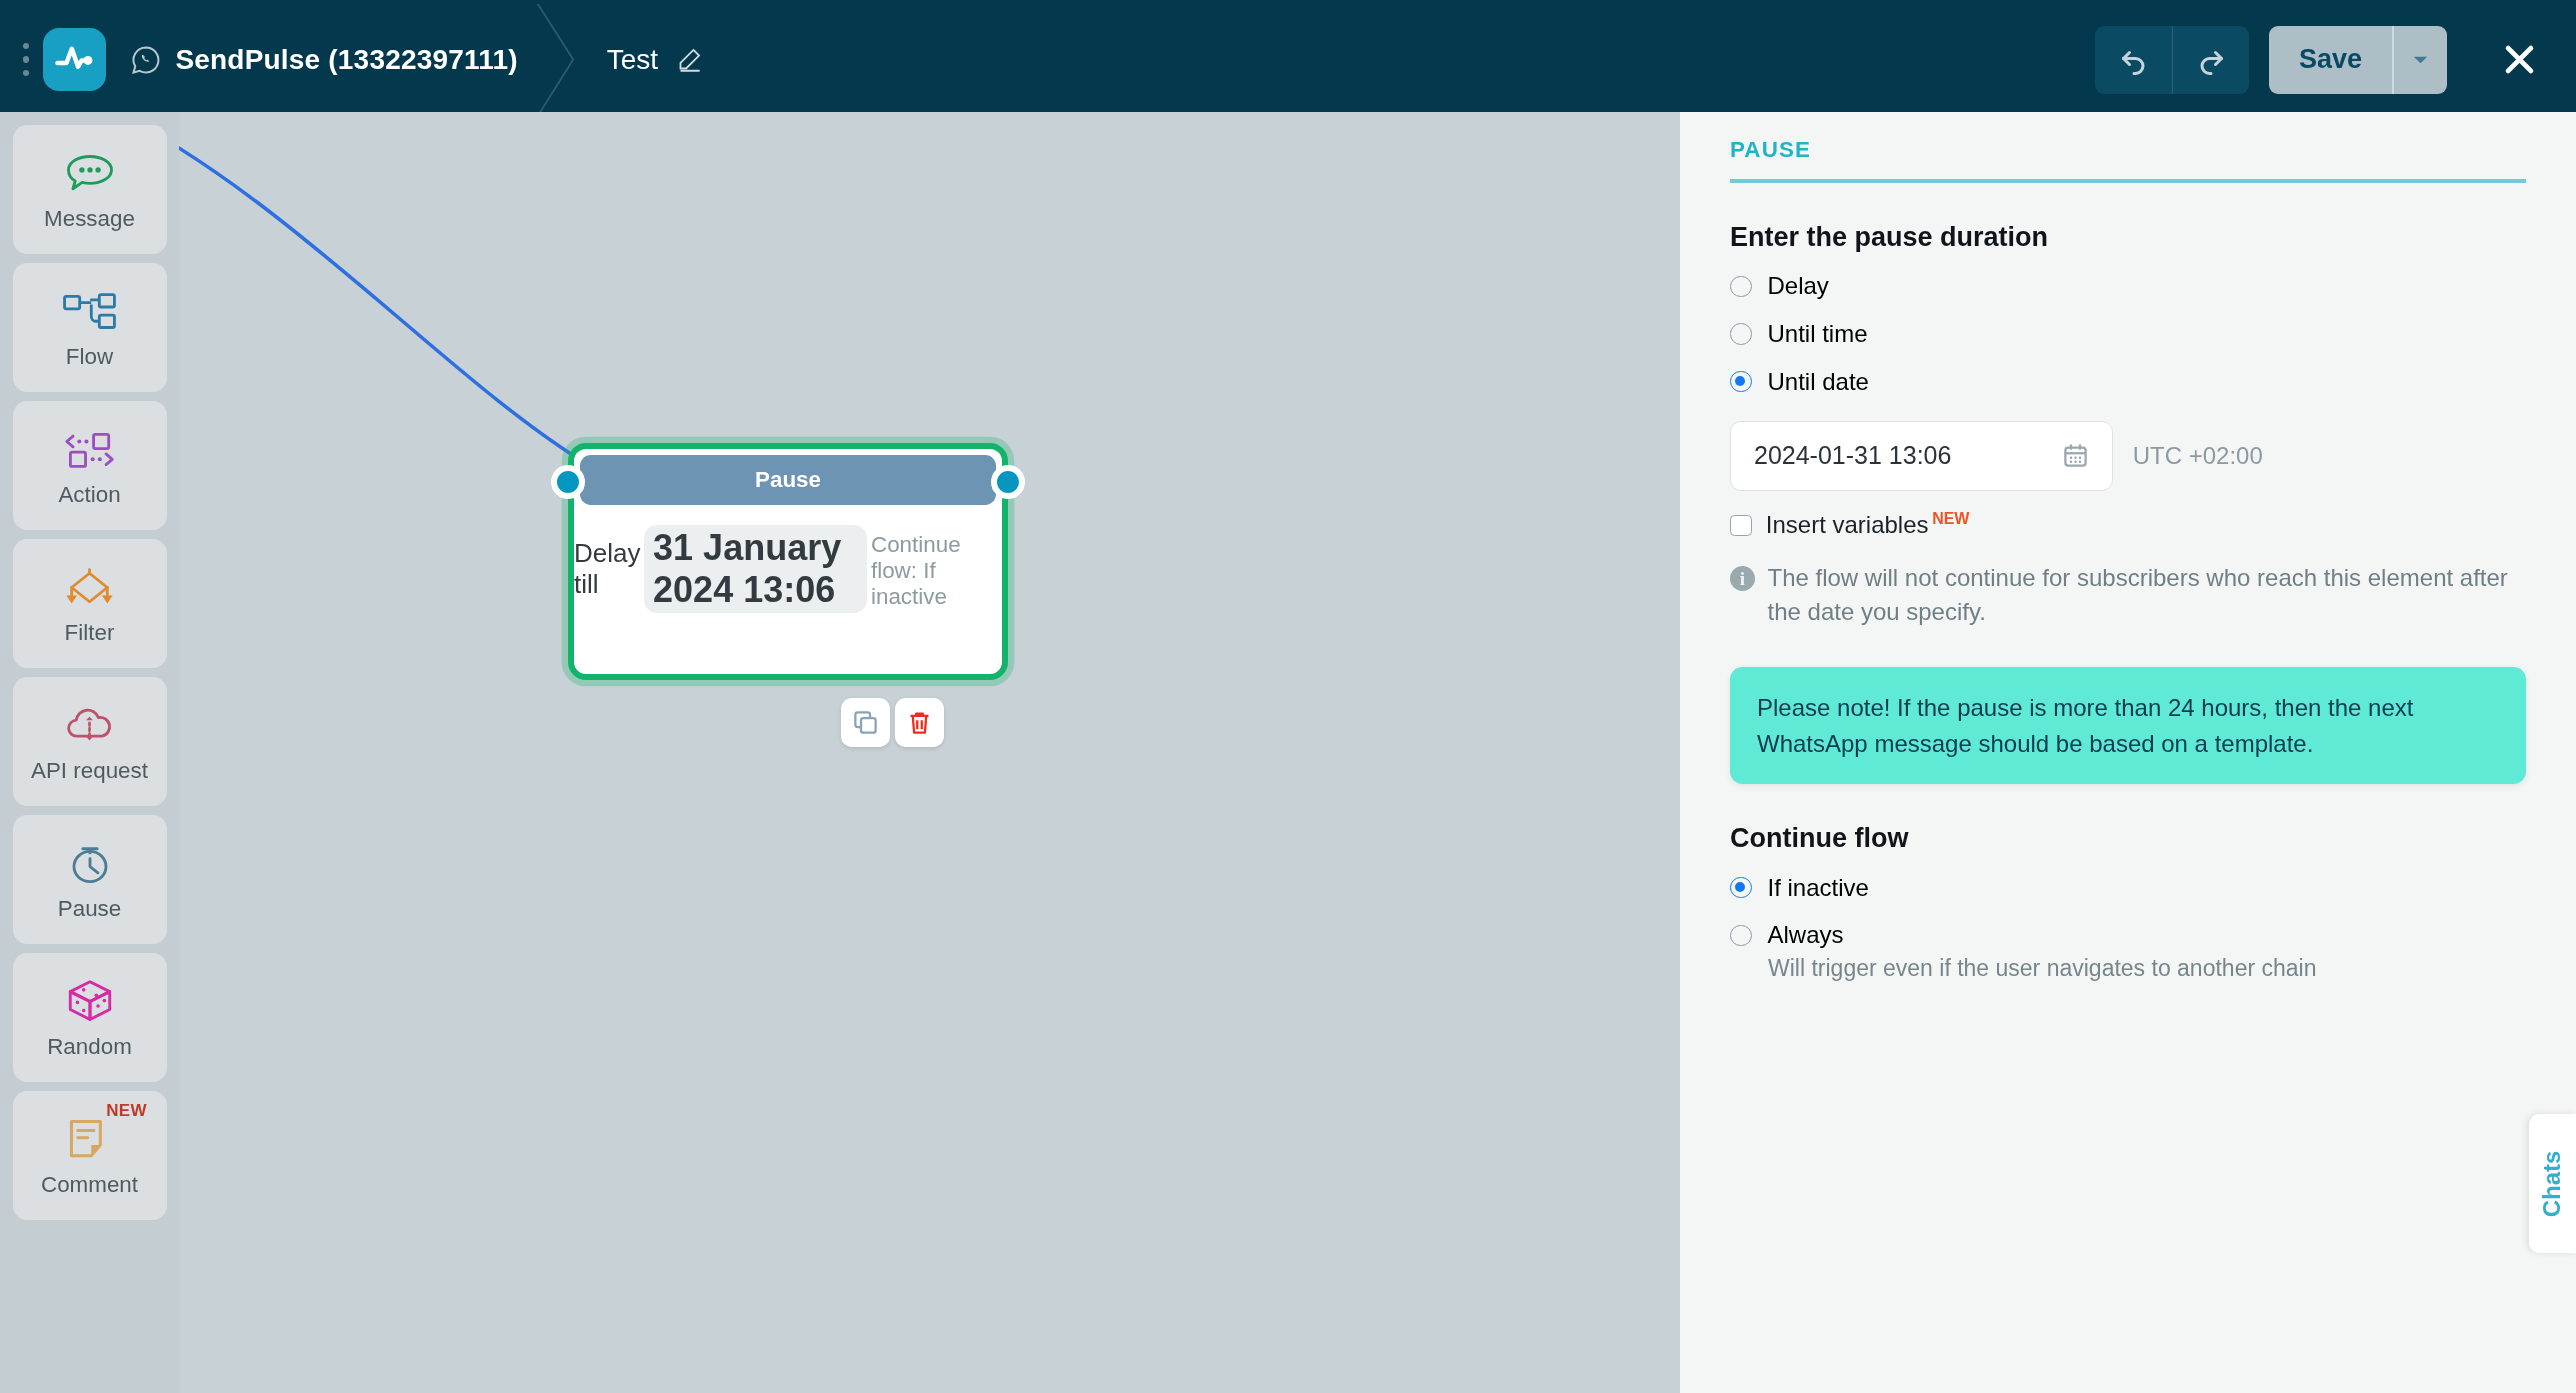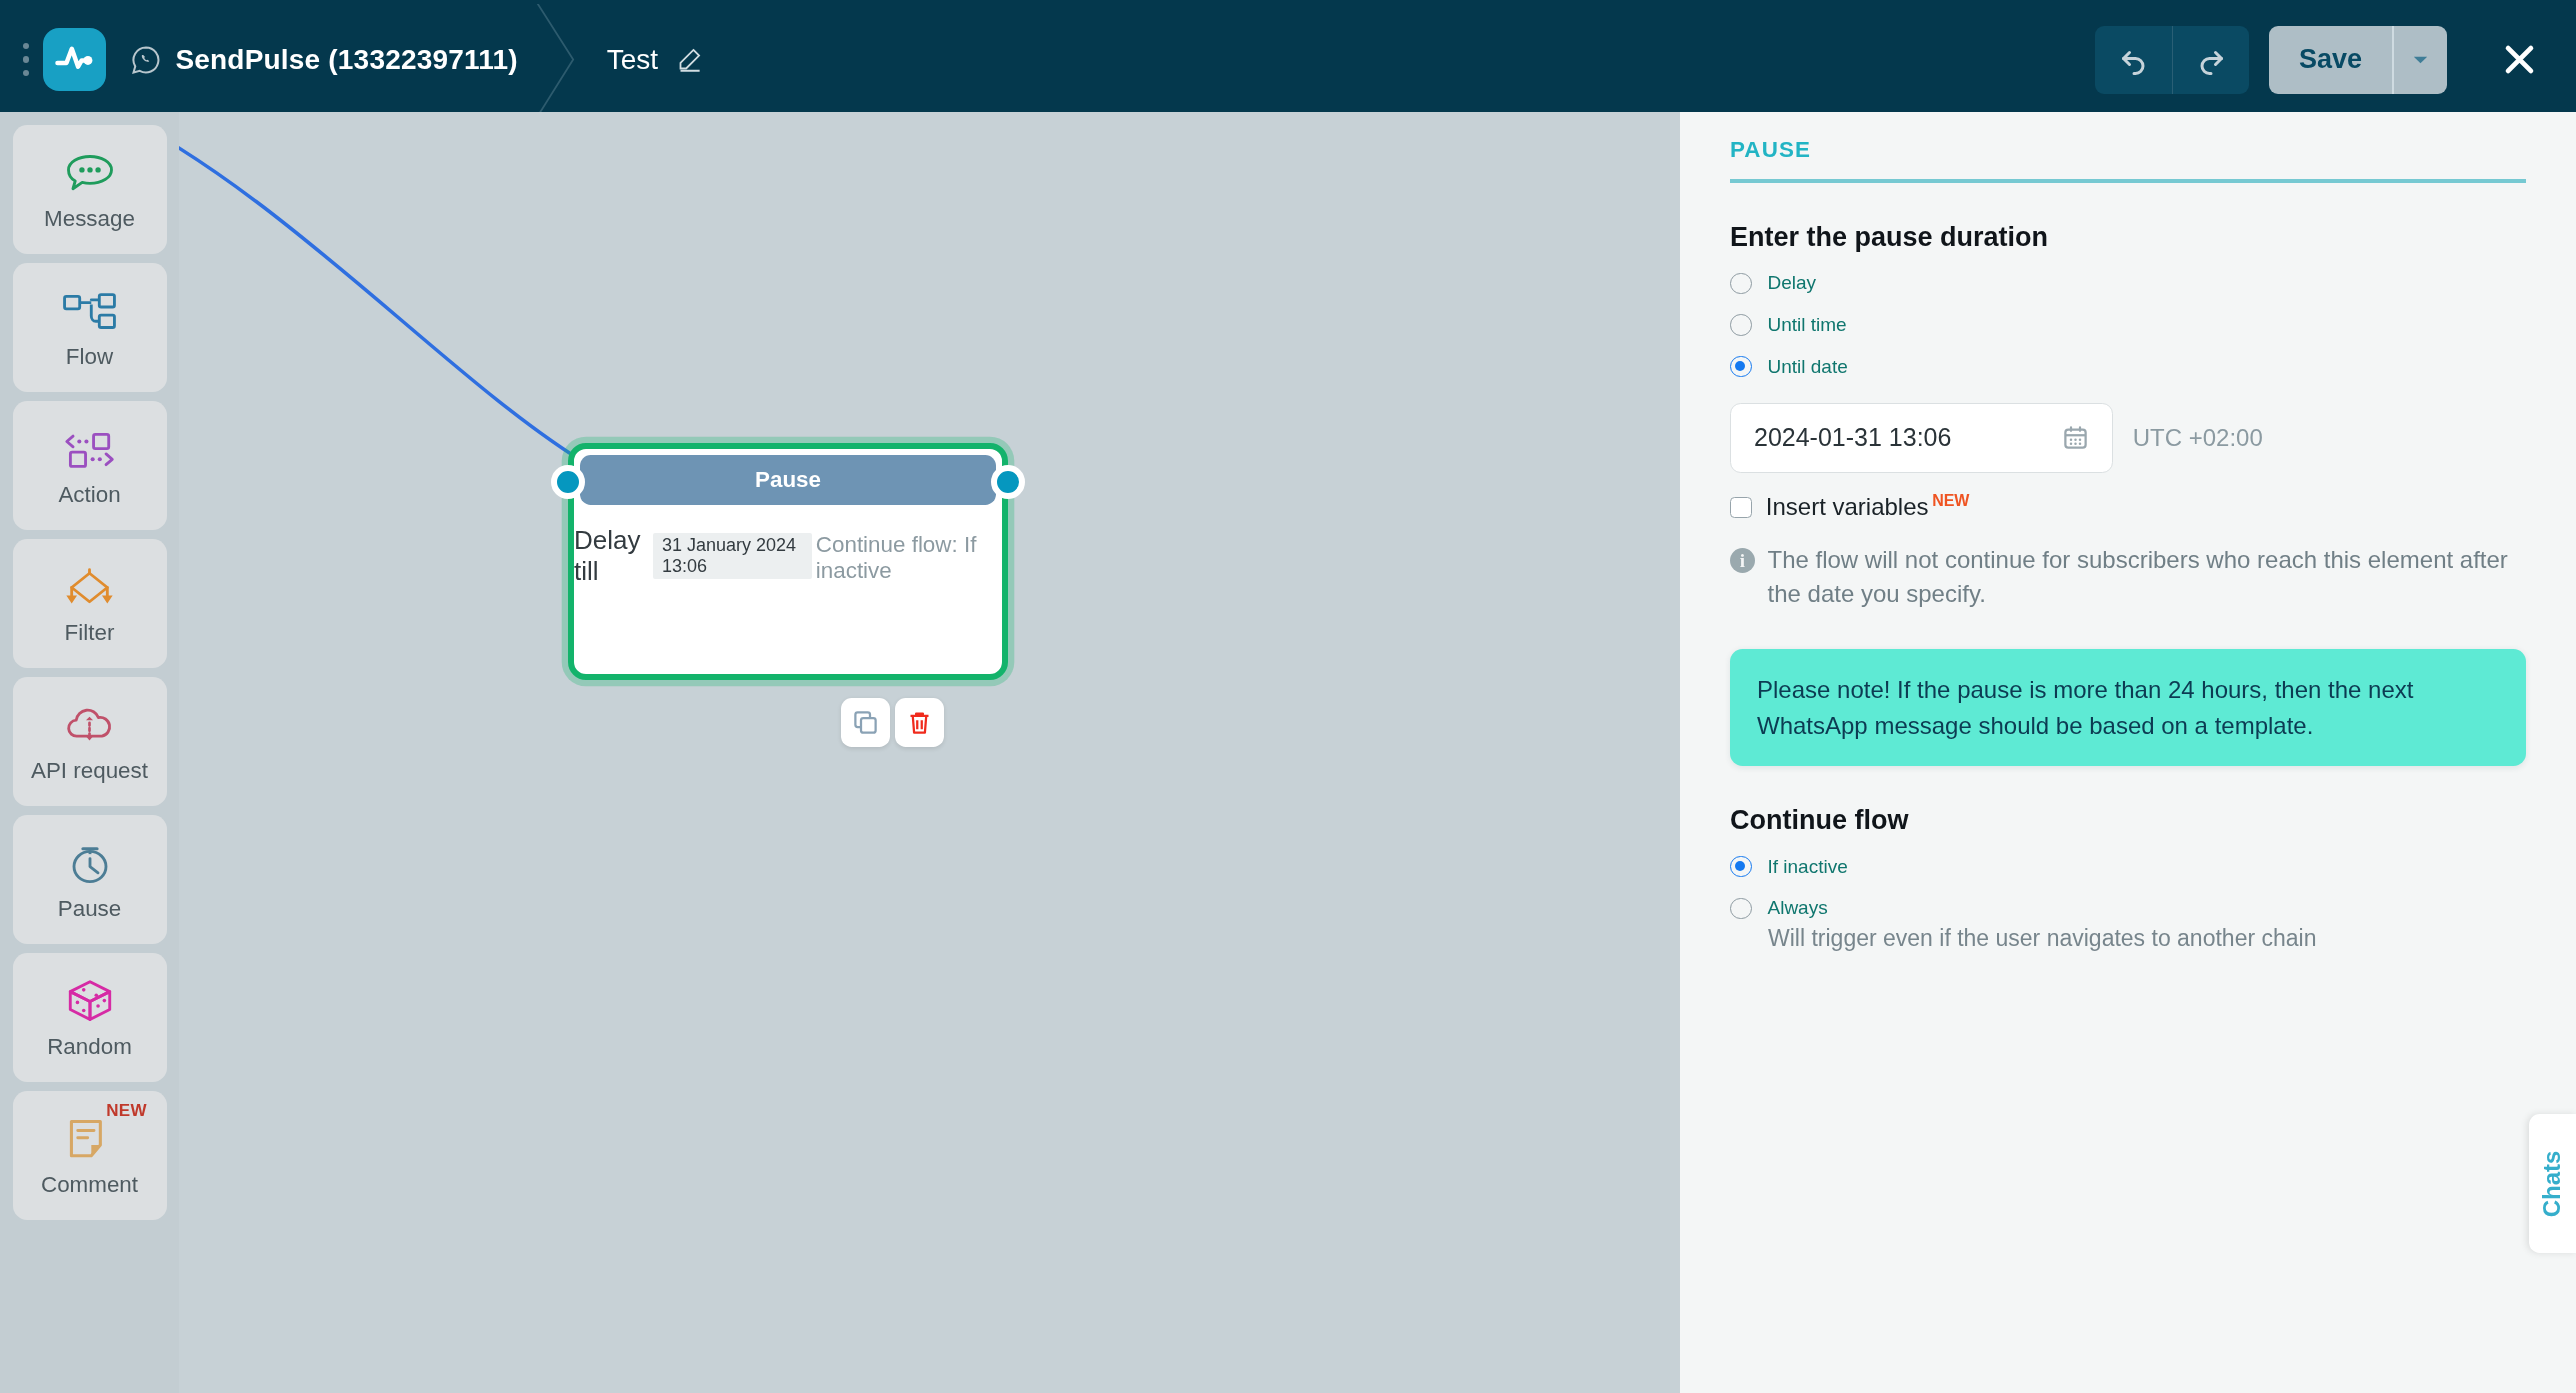--- a/index.html
+++ b/index.html
@@ -107,22 +107,22 @@
   .node-head {
     height: 50px; margin: 6.3px 6.3px 0 6.3px; border-radius: 10.7px;
     background:#6e94b4; display:flex; align-items:center; justify-content:center;
   }
   .node-title { color:#fff; font-size: 22.4px; font-weight: bold; }
   .node-body {
     padding-top: 19.7px; display:flex; flex-direction:row; align-items:center; gap: 3.6px;
   }
   .node-line1 { font-size: 26px; color:#333b40; }
   .node-chip {
-    font-size: 18px; color:#333b40; background:#eceff0;
-    padding: 1.8px 9px; border-radius: 2px;
+    font-size: 36px; color:#333b40; background:#eceff0;
+    padding: 1.8px 9px; border-radius: 13px; font-weight: bold;
   }
   .node-line3 { font-size: 22.4px; color:#8c9aa1; margin-top: 3.6px; }
 
   .port {
     position:absolute; width: 34px; height: 34px; border-radius:50%;
     background:#0597bf; border: 6.3px solid #fff; top: 16px; cursor:pointer;
   }
   .port.left { left: -23px; }
   .port.right { right: -23px; }
 
@@ -150,21 +150,21 @@
   .radio-row { display:flex; align-items:center; gap: 16px; margin-top: 19.7px; cursor:pointer; }
   .radio {
     width: 21.5px; height: 21.5px; border-radius:50%; border: 1.8px solid #8d9aa1;
     background:#f4f6f6; flex:0 0 auto; position:relative;
   }
   .radio.on { border: 1.8px solid #1479f0; }
   .radio.on::after {
     content:''; position:absolute; left:3.6px; top:3.6px; width:10.7px; height:10.7px;
     border-radius:50%; background:#1479f0;
   }
-  .radio-label { font-size: 19px; color:#0f766e; }
+  .radio-label { font-size: 24px; color:#000000; }
 
   .date-row { display:flex; align-items:center; gap: 19.7px; margin-top: 25px; }
   .date-field {
     width: 383px; height: 70px; background:#fff; border: 1.8px solid #dbe0e2;
     border-radius: 10.7px; display:flex; align-items:center; padding: 0 23px;
     justify-content: space-between; cursor: text;
   }
   .date-value { font-size: 25px; color:#2a3338; }
   .tz-label { font-size: 24px; color:#8b9aa1; }
 

